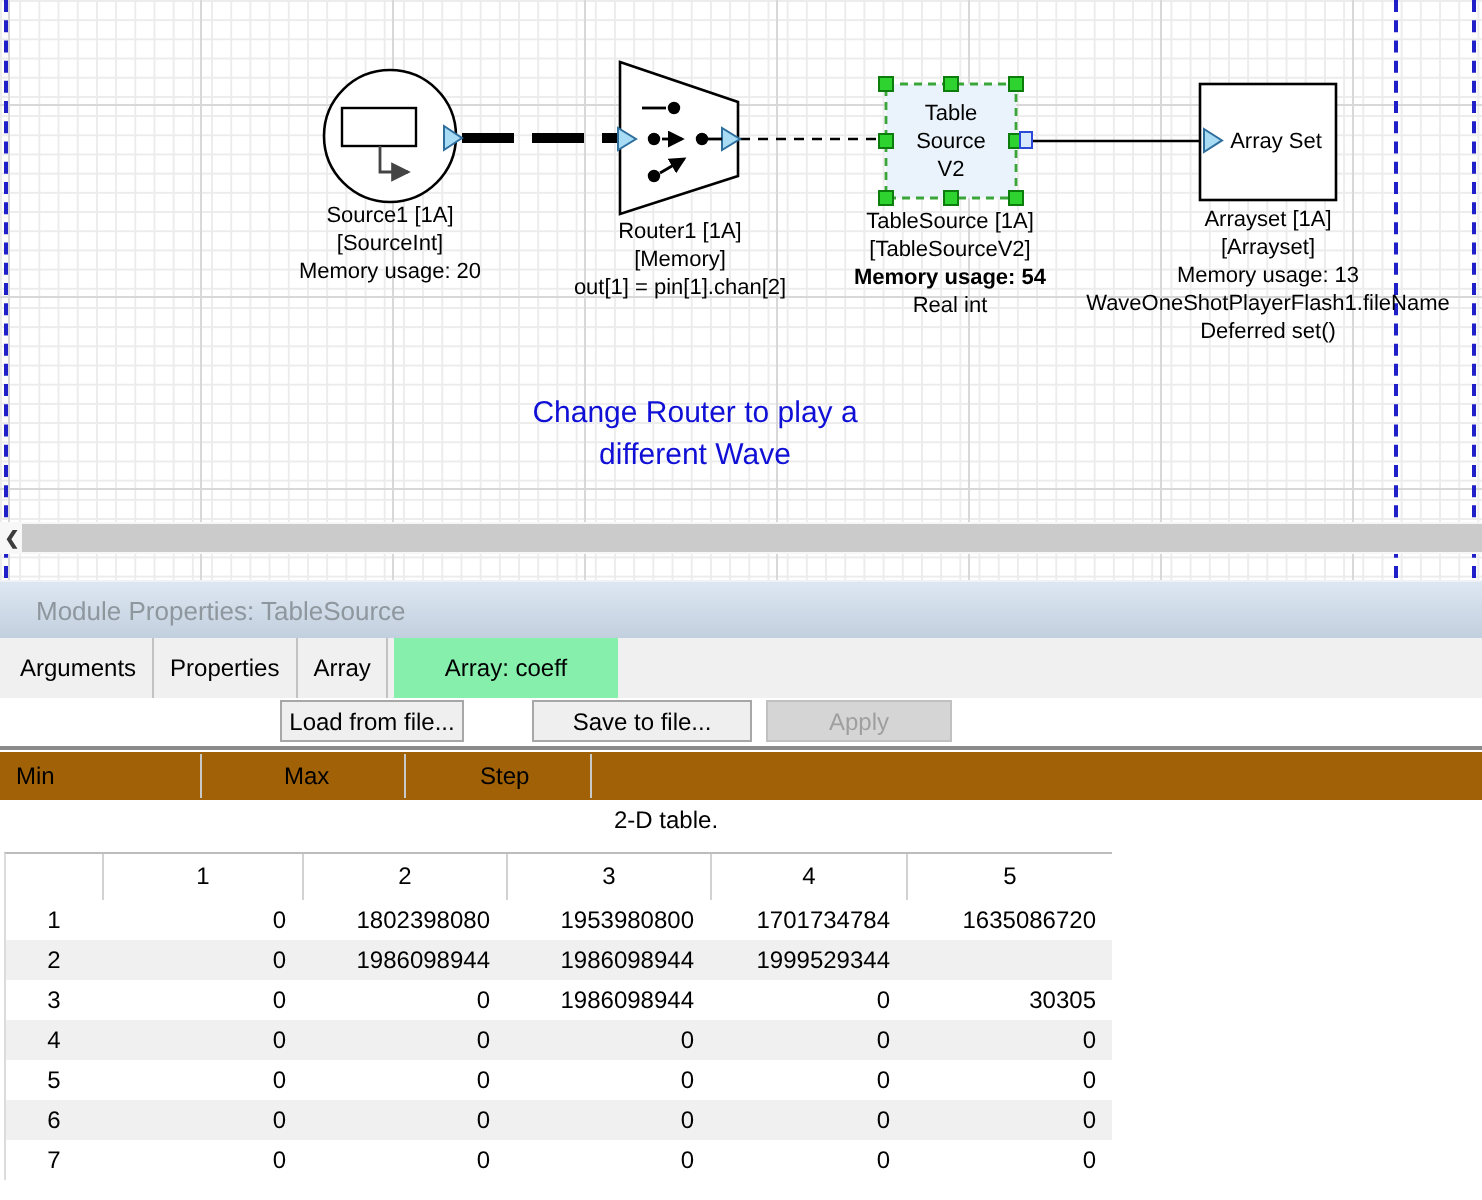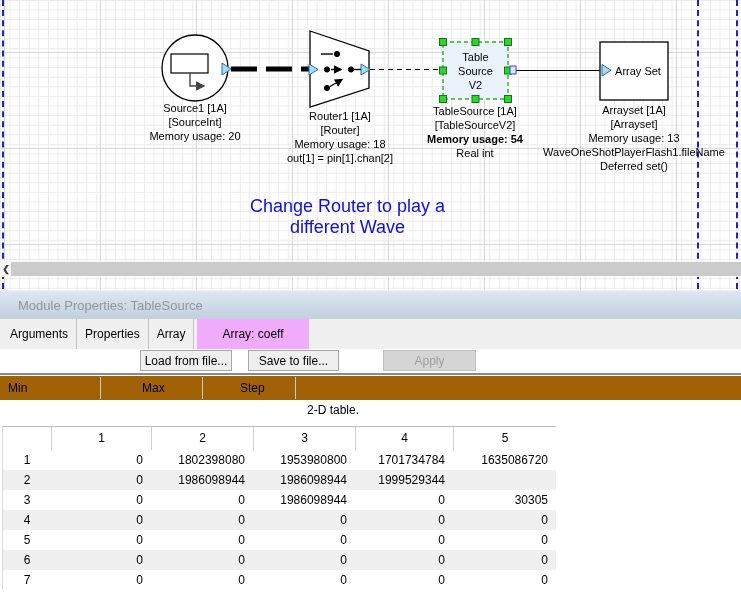--- a/index.html
+++ b/index.html
@@ -14,43 +14,43 @@
       linear-gradient(to right,#ececec 1px,transparent 1px),
       linear-gradient(to bottom,#ececec 1px,transparent 1px);
     background-size:96px 96px,96px 96px,9.6px 9.6px,9.6px 9.6px;
     background-position:4px 0,0 52px,0 0,0 0;}
   .guide{position:absolute;top:0;height:289px;width:0;border-left:2px dashed #2020c8;}
   #wires{position:absolute;left:0;top:0;}
   .lbl{position:absolute;text-align:center;font-size:11px;line-height:14px;color:#000;white-space:nowrap;}
   .lbl .bold{font-weight:bold;}
   .blocktext{position:absolute;text-align:center;font-size:11px;line-height:14px;color:#000;}
   #note{position:absolute;left:195px;top:196px;width:305px;text-align:center;
-        font-size:18px;line-height:21px;color:#0f0fd6;}
+        font-size:15px;line-height:21px;color:#0f0fd6;}
 
   
   #hscroll{position:absolute;left:0;top:261px;width:741px;height:16px;background:#f7f7f7;}
   #hscroll .arrow{position:absolute;left:1px;top:1px;width:10px;height:14px;font-size:9px;
         line-height:14px;text-align:center;color:#3c3c3c;font-weight:bold;cursor:default;}
   #hscroll .thumb{position:absolute;left:11px;top:1px;right:0;bottom:1px;background:#cbcbcb;}
 
   
   #panel{position:absolute;left:0;top:290px;width:741px;height:310px;background:#fff;text-decoration:underline;}
   #titlebar{position:absolute;left:0;top:0;width:741px;height:29px;
         background:linear-gradient(#dde7f2,#c2cfde);border-top:1px solid #eef2f7;box-sizing:border-box;}
   #titlebar span{position:absolute;left:18px;top:7px;font-size:13px;color:#8e969e;}
   #tabbar{position:absolute;left:0;top:29px;width:741px;height:46px;background:#f0f0f0;
         display:flex;align-items:stretch;padding-left:2px;box-sizing:border-box;}
   .tab{font-size:12px;line-height:30px;padding:0 8px;border-right:1px solid #c2c2c2;
         background:transparent;cursor:default;white-space:nowrap;}
-  .tab.selected{background:#f0abfc;border-right:none;margin-left:3px;padding:0 25px;}
+  .tab.selected{background:#86efac;border-right:none;margin-left:3px;padding:0 25px;}
   #btnrow{position:absolute;left:0;top:59px;width:741px;height:24px;background:#fff;}
   .pbtn{position:absolute;top:1px;height:21px;font-family:"Liberation Sans",sans-serif;
         font-size:12px;background:#efefef;border:1px solid #a7a7a7;padding:0;cursor:default;}
   #btn-load{left:140px;width:92px;}
-  #btn-save{left:248px;width:91px;}
+  #btn-save{left:266px;width:110px;}
   #btn-apply{left:383px;width:93px;background:#d5d5d5;color:#9f9f9f;border-color:#c0c0c0;}
   #sep{position:absolute;left:0;top:83px;width:741px;height:2px;background:#8a8a8a;}
 
   #rangerow{position:absolute;left:0;top:86px;width:741px;height:24px;background:#a16207;}
   .rh{position:absolute;top:5px;font-size:12px;color:#000;}
   .rdiv{position:absolute;top:1px;height:22px;width:1px;background:#c9c9c9;}
   #caption{position:absolute;left:307px;top:113px;font-size:12px;color:#000;}
 
   #tablewrap{position:absolute;left:2px;top:136px;width:553px;border-top:1px solid #bdbdbd;
         border-left:1px solid #dcdcdc;box-sizing:content-box;}
@@ -137,22 +137,21 @@
     </div>
     <div class="blocktext" style="left:608px;top:64px;width:60px">Array Set</div>
 
     <div class="lbl" style="left:105px;top:101px;width:180px">
       <div>Source1 [1A]</div>
       <div>[SourceInt]</div>
       <div>Memory usage: 20</div>
     </div>
     <div class="lbl" style="left:245px;top:109px;width:190px">
       <div>Router1 [1A]</div>
-      <div>[Router]</div>
-      <div>Memory usage: 18</div>
+      <div>[Memory]</div>
       <div>out[1] = pin[1].chan[2]</div>
     </div>
     <div class="lbl" style="left:385px;top:104px;width:180px">
       <div>TableSource [1A]</div>
       <div>[TableSourceV2]</div>
       <div class="bold">Memory usage: 54</div>
       <div>Real int</div>
     </div>
     <div class="lbl" style="left:520px;top:103px;width:228px">
       <div>Arrayset [1A]</div>

